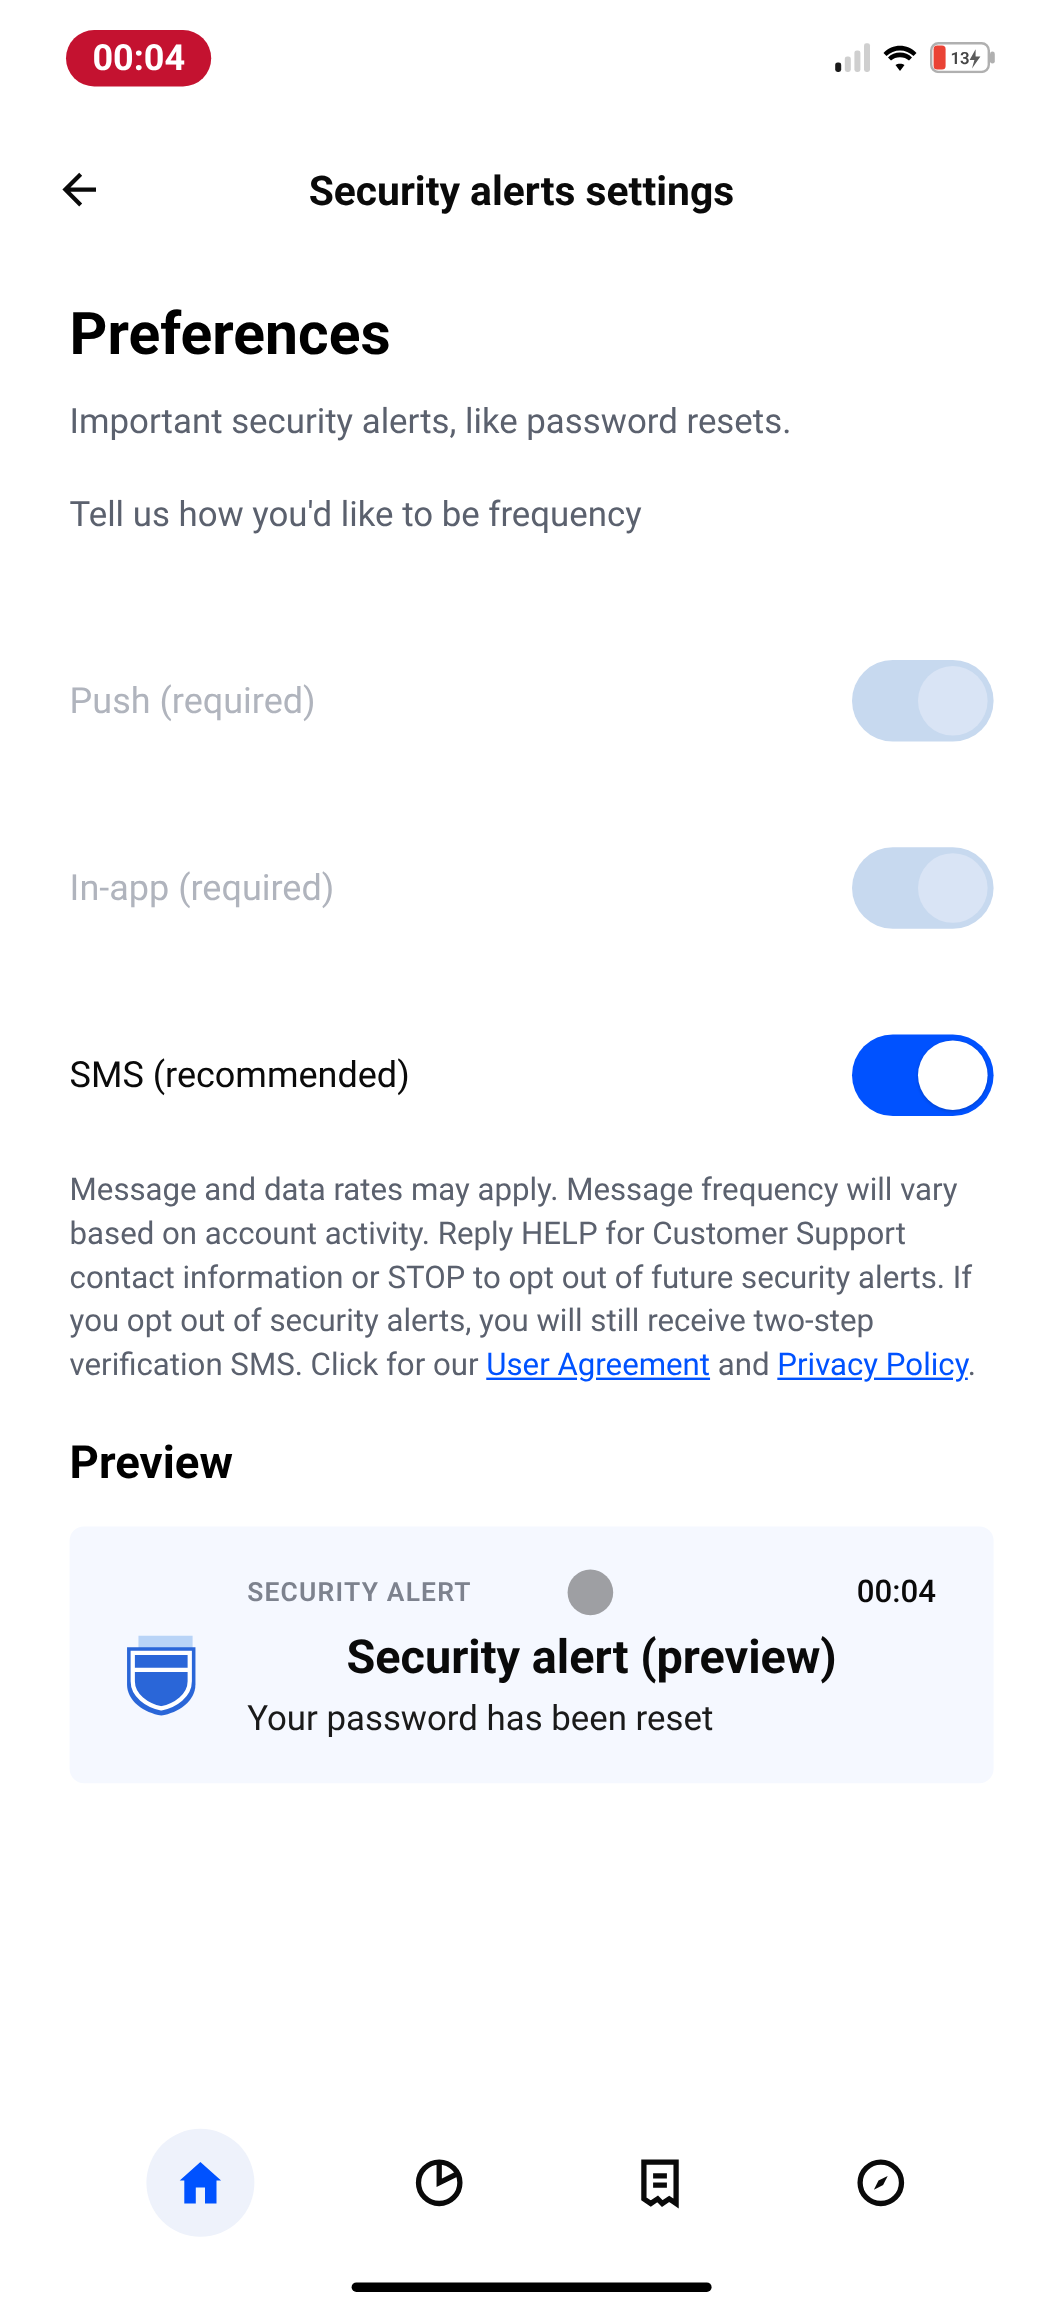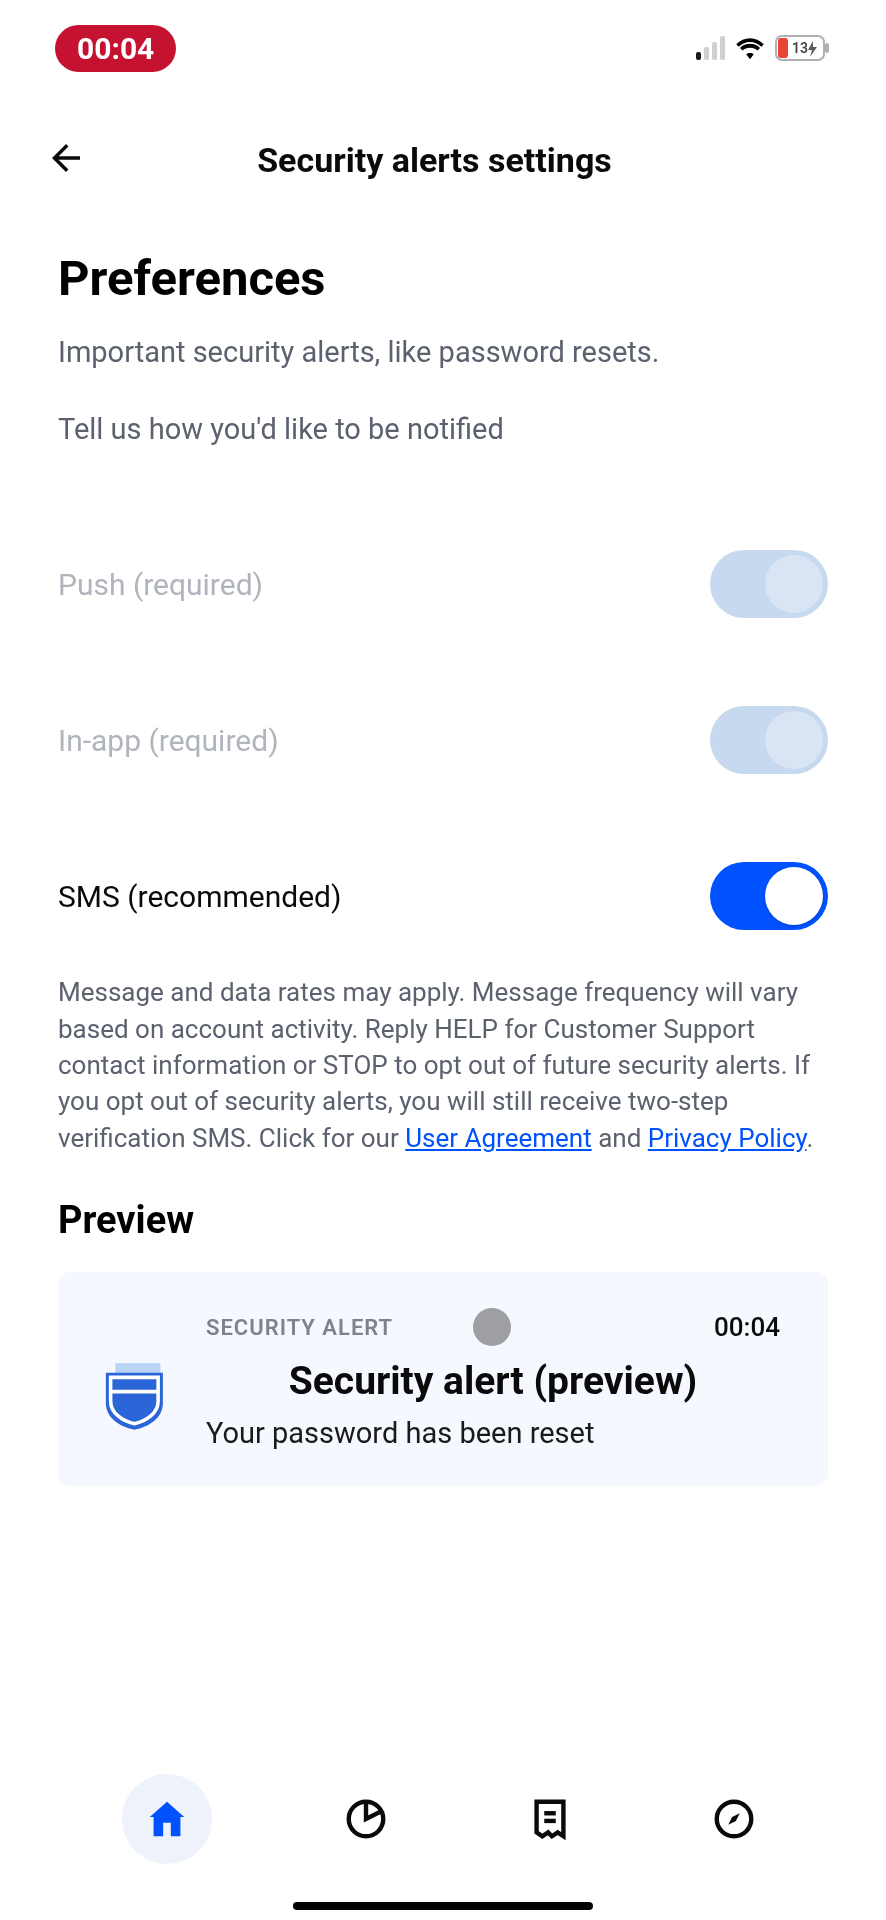--- a/index.html
+++ b/index.html
@@ -280,21 +280,21 @@
     <svg width="42" height="42" viewBox="0 0 24 24">
         <path d="M20 11H7.83l5.59-5.59L12 4l-8 8 8 8 1.41-1.41L7.83 13H20z" fill="#0a0a0a"></path>
       </svg>
   </div>
   <div class="page-title">Security alerts settings</div>
 </div>
 
 <div class="content">
   <div class="section-title">Preferences</div>
   <div class="description">Important security alerts, like password resets.</div>
-  <div class="sub-description">Tell us how you'd like to be notified</div>
+  <div class="sub-description">Tell us how you'd like to be frequency</div>
 
   <div class="toggle-list">
     <div class="toggle-row">
       <div class="toggle-label disabled">Push (required)</div>
       <div class="toggle on-disabled">
           <div class="knob"></div>
         </div>
     </div>
     <div class="toggle-row">
       <div class="toggle-label disabled">In-app (required)</div>

